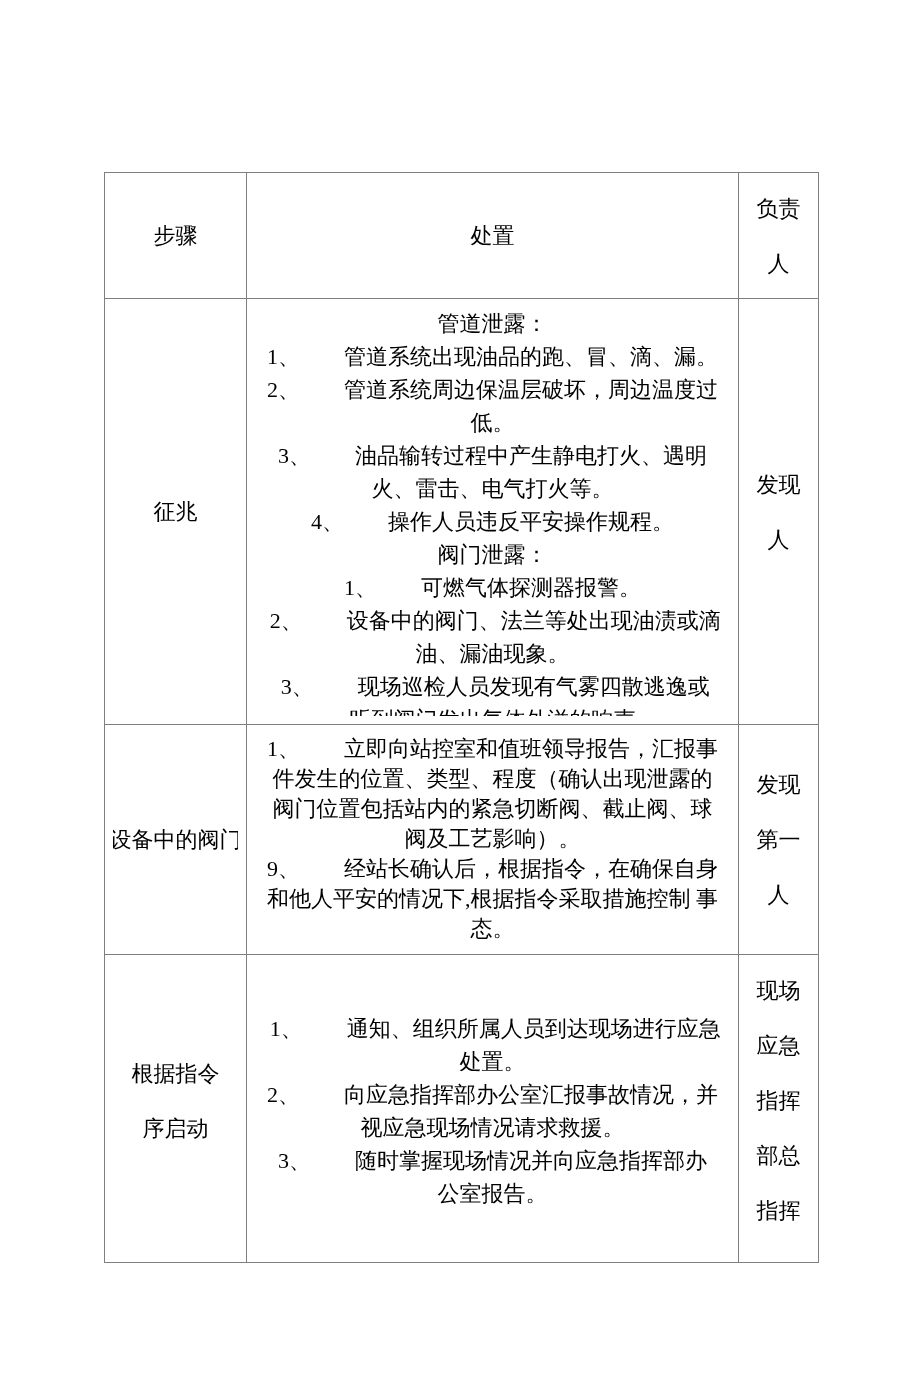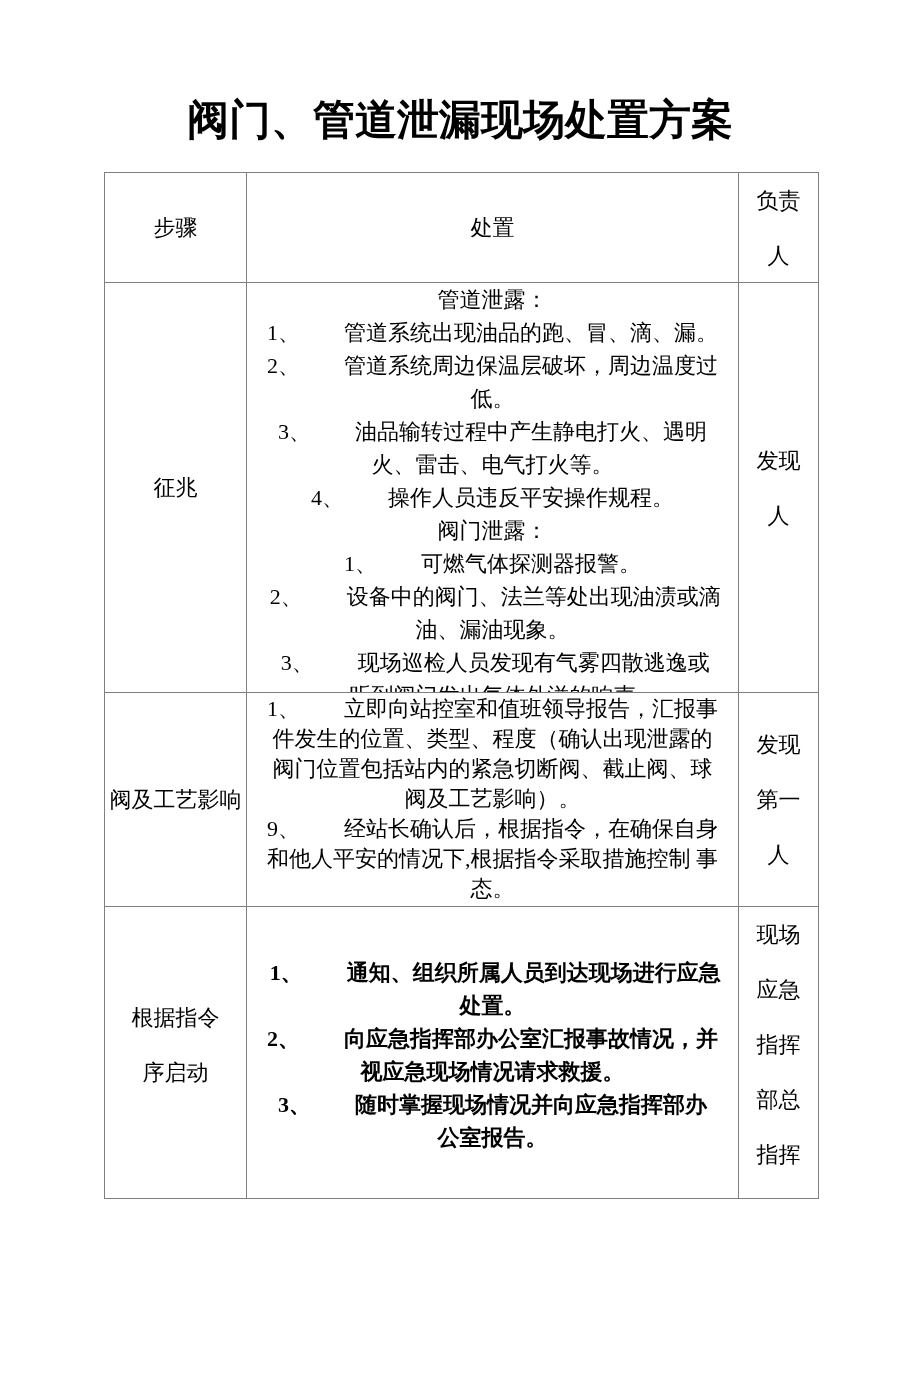--- a/index.html
+++ b/index.html
@@ -28,21 +28,21 @@
   table.tbl {
     position: absolute;
     left: 104px;
     top: 172px;
     width: 714px;
     border-collapse: collapse;
     table-layout: fixed;
   }
   table.tbl td {
     border: 1px solid #7f7f7f;
-    padding: 0;
+    padding: 8px;
     vertical-align: top;
   }
   col.c1 { width: 142px; }
   col.c2 { width: 492px; }
   col.c3 { width: 80px; }
 
   .box {
     overflow: hidden;
     font-size: 22px;
     white-space: pre;
@@ -60,28 +60,27 @@
   .body-cell {
     text-align: center;
     padding: 0 3px;
     line-height: 33px;
   }
   .hrow  .box { height: 109px; }
   .r1    .box { height: 409px; }
   .r2    .box { height: 212px; }
   .r3    .box { height: 275px; }
   .r2 .body-cell { line-height: 30px; padding-top: 1px; }
-  .r3 .body-cell { padding-top: 16px; font-weight: bold; }
+  .r3 .body-cell { padding-top: 16px; }
 </style>
 </head>
 <body>
 
 <div class="page">
 
-  <h1 class="title">阀门、管道泄漏现场处置方案</h1>
 
   <table class="tbl">
     <colgroup>
         <col class="c1">
         <col class="c2">
         <col class="c3">
       </colgroup>
     <tbody>
 
       <tr class="hrow">
@@ -117,21 +116,21 @@
 听到阀门发出气体外溢的响声</div>
           </td>
         <td>
             <div class="box mid">发现
 人</div>
           </td>
       </tr>
 
       <tr class="r2">
         <td>
-            <div class="box mid">阀及工艺影响</div>
+            <div class="box mid">设备中的阀门</div>
           </td>
         <td>
             <div class="box body-cell">1、　　立即向站控室和值班领导报告，汇报事
 件发生的位置、类型、程度（确认出现泄露的
 阀门位置包括站内的紧急切断阀、截止阀、球
 阀及工艺影响）。
 9、　　经站长确认后，根据指令，在确保自身
 和他人平安的情况下,根据指令采取措施控制 事
 态。</div>
           </td>

